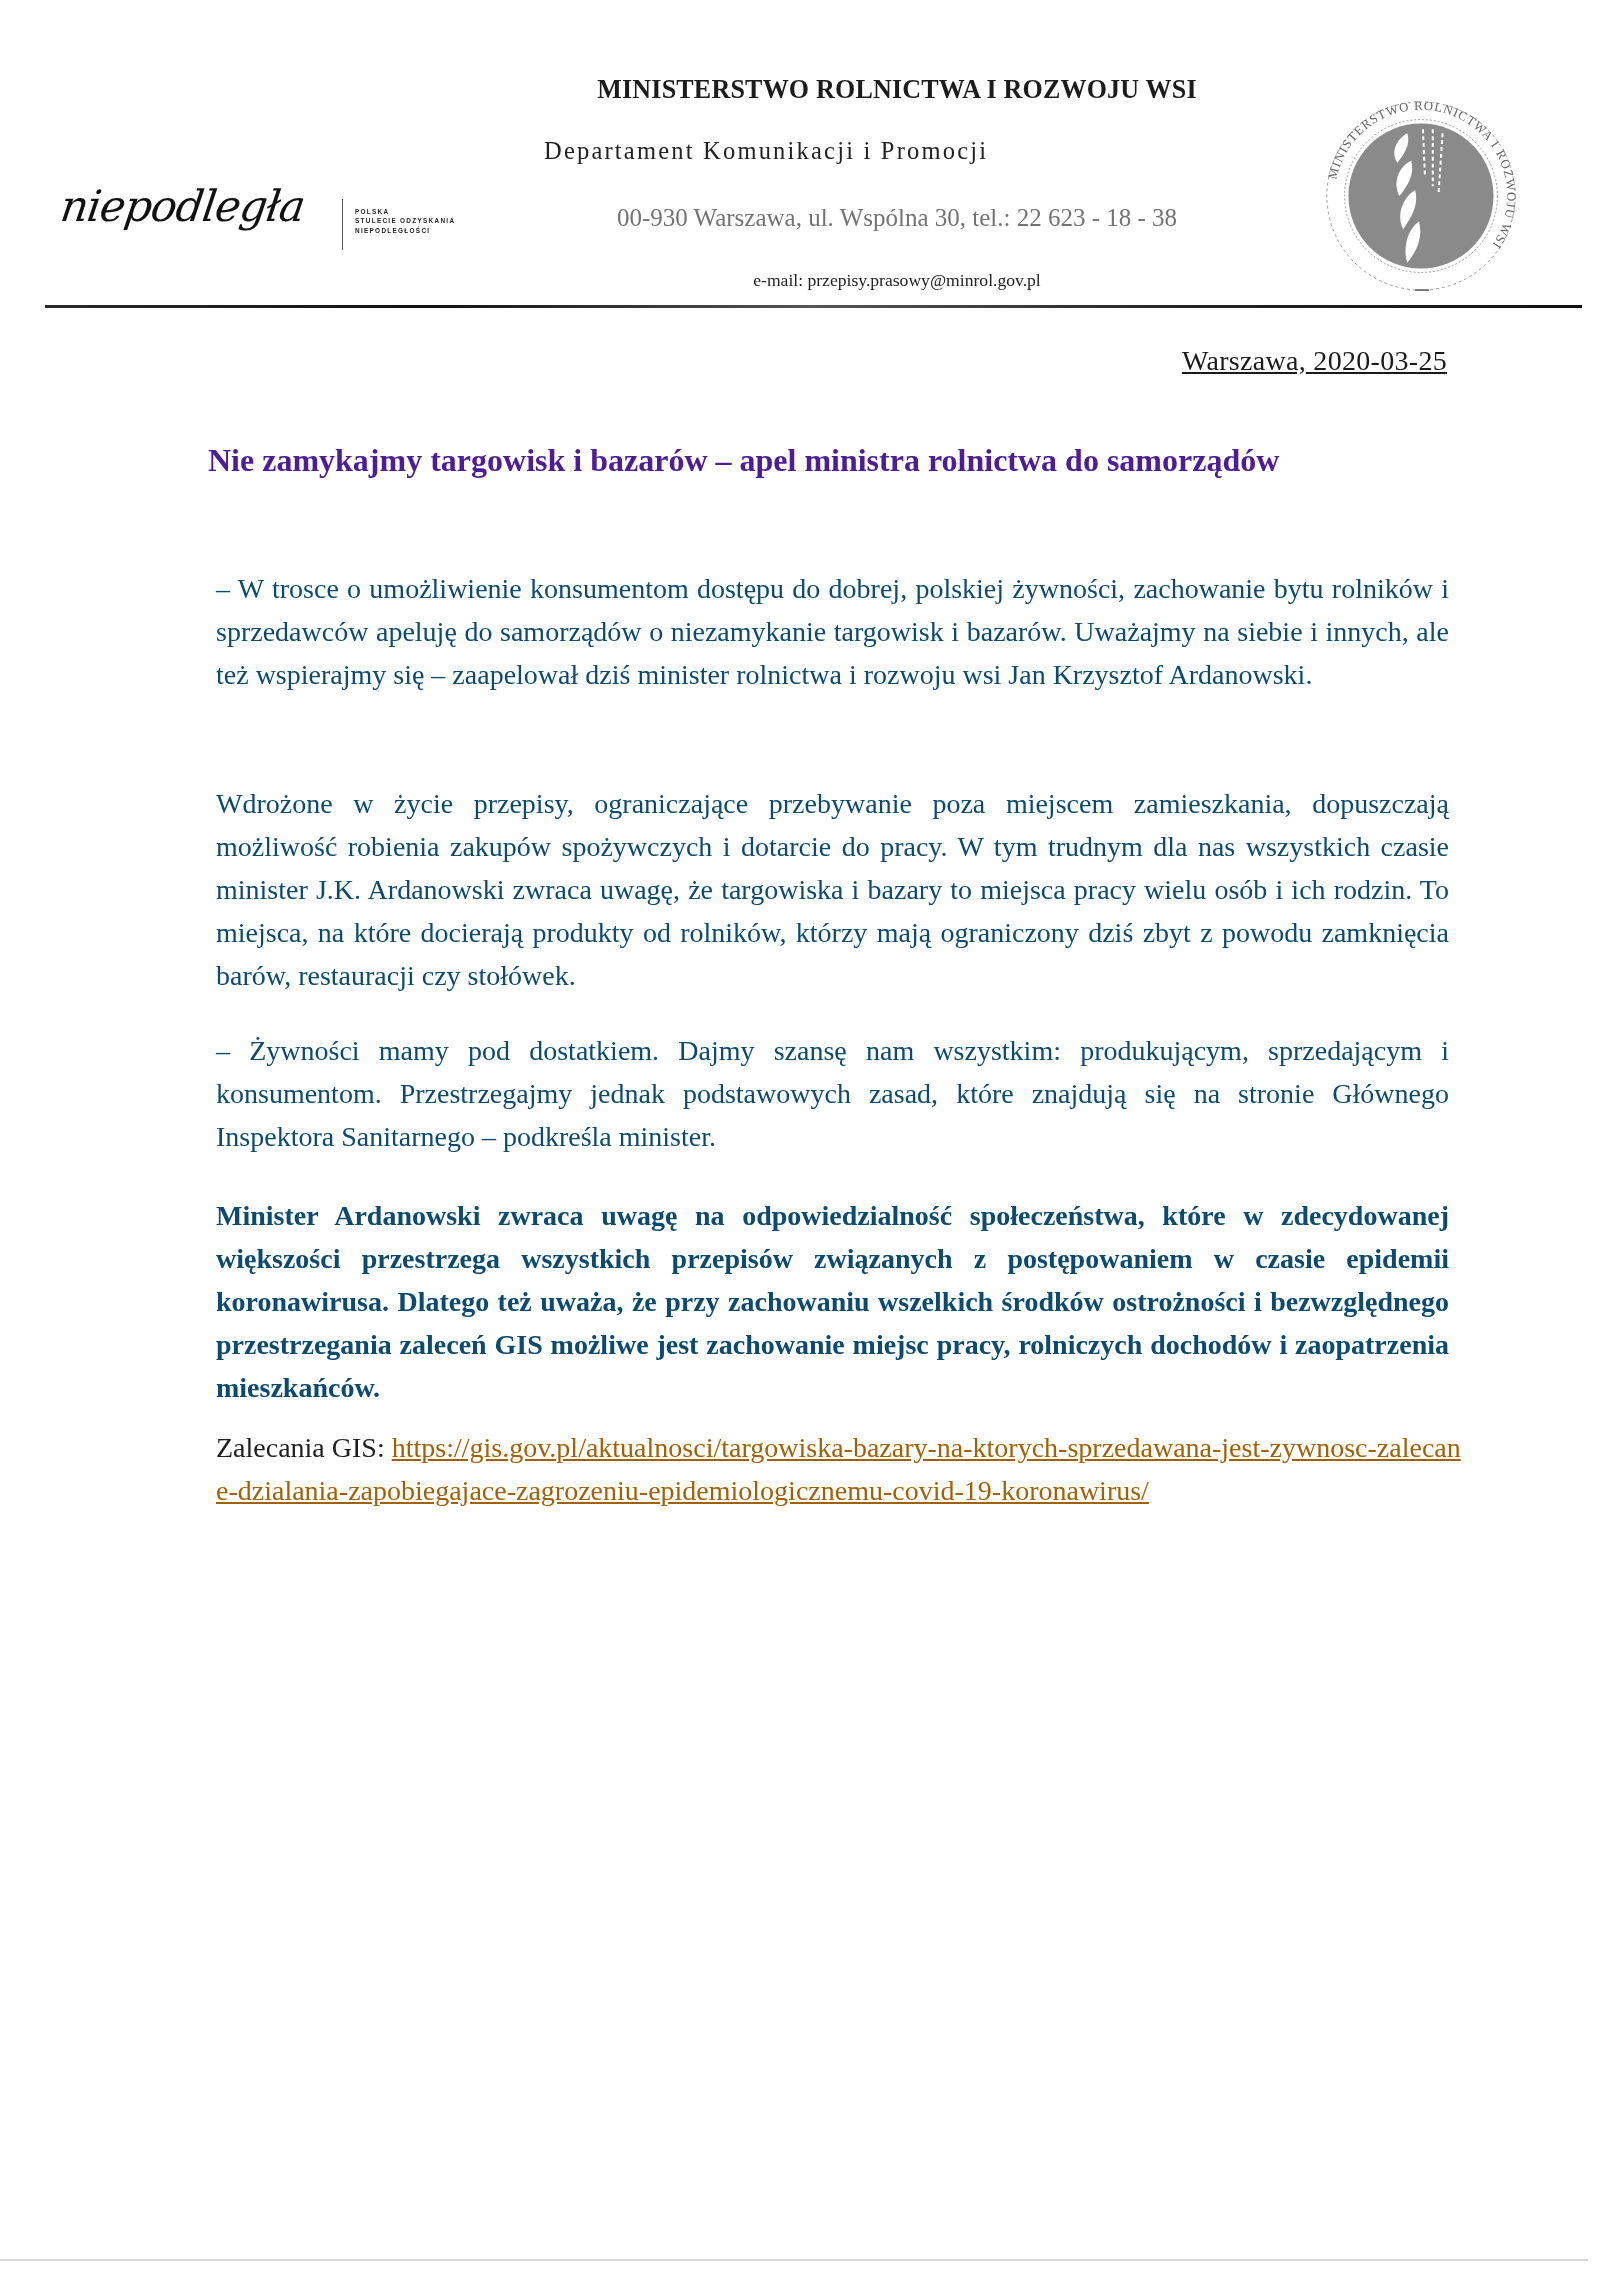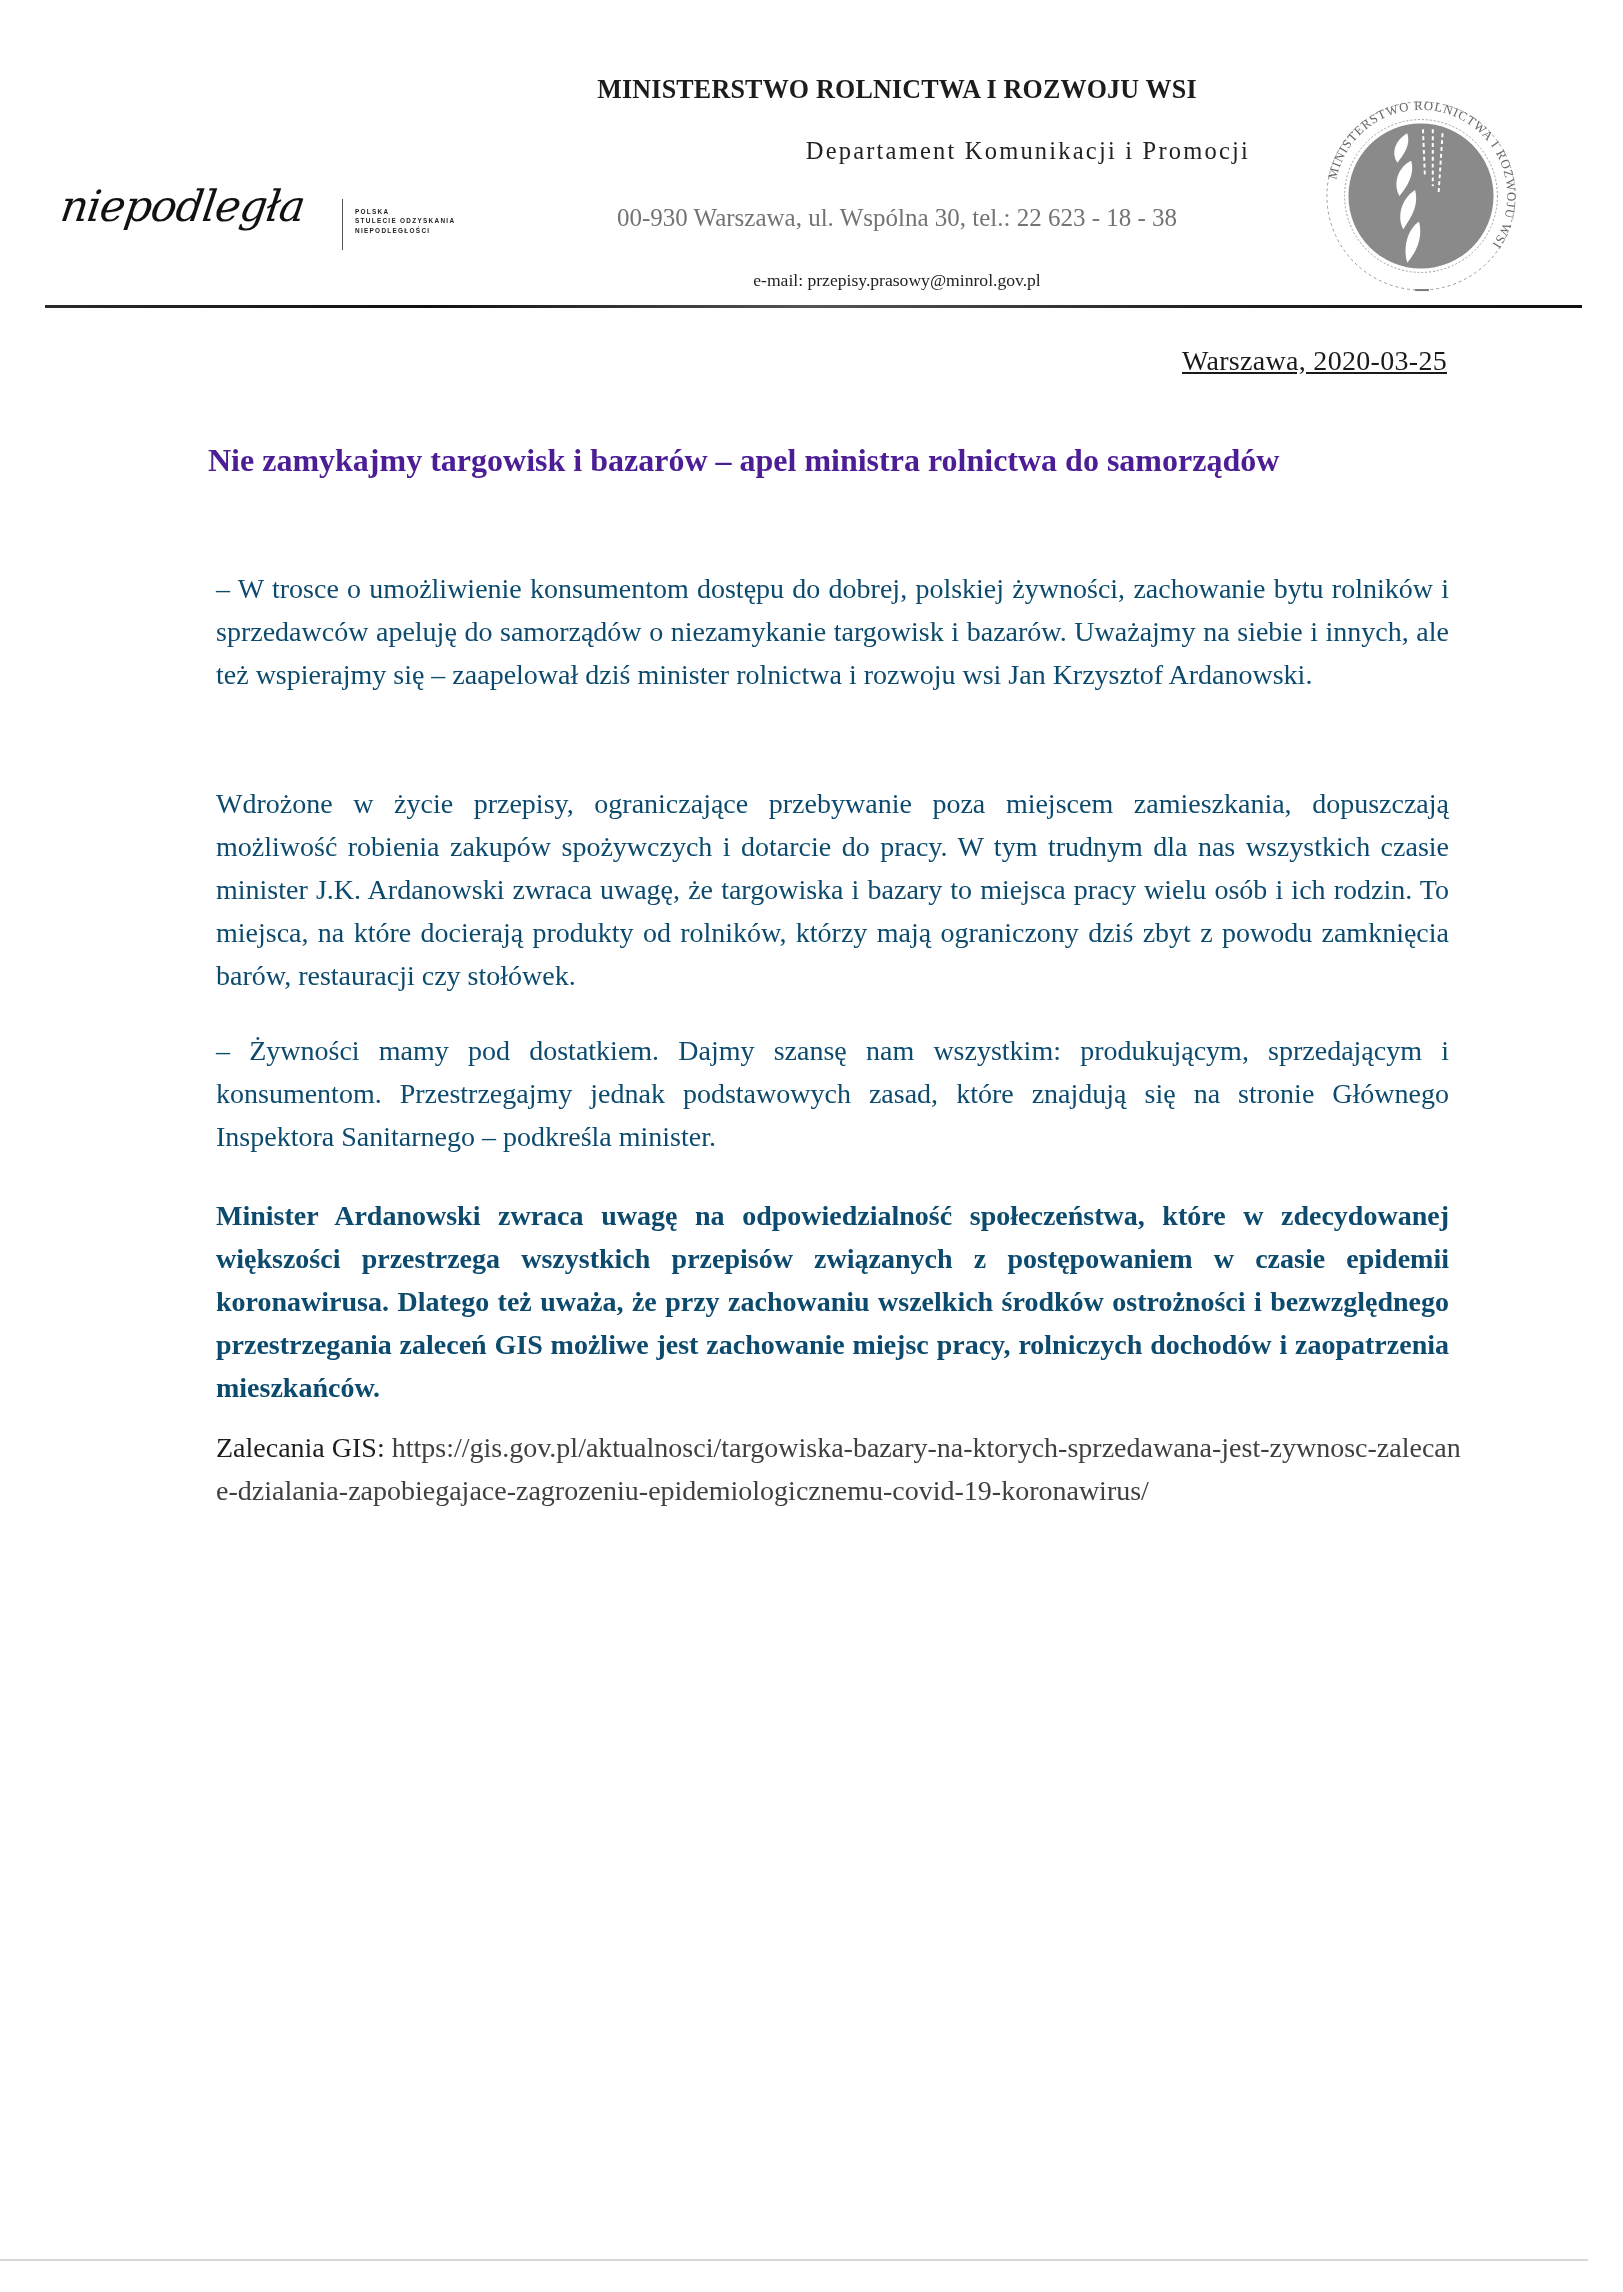--- a/index.html
+++ b/index.html
@@ -9,21 +9,21 @@
     }
     .abs { position: absolute; }
 
     
     .ministry {
       left: 544px; top: 73px; width: 706px; text-align: center;
       font-size: 28px; font-weight: bold; letter-spacing: 0.2px; color: #1c1c1c;
       transform: scaleX(0.93); transform-origin: center;
     }
     .dept {
-      left: 544px; top: 137px; width: 706px; text-align: right;
+      left: 544px; top: 137px; width: 706px; text-align: left;
       font-size: 24.5px; letter-spacing: 2.2px; color: #222;
     }
     .address {
       left: 544px; top: 204px; width: 706px; text-align: center;
       font-size: 25px; color: #737373;
     }
     .email {
       left: 544px; top: 270px; width: 706px; text-align: center;
       font-size: 17.6px; color: #222;
     }
@@ -60,21 +60,21 @@
       left: 216px; width: 1233px; font-size: 28px; line-height: 43px;
       text-align: justify; color: #0c4a6e;
     }
     .p1 { top: 567px; }
     .p2 { top: 782px; }
     .p3 { top: 1029px; }
     .p4 { top: 1194px; font-weight: bold; }
     .gis {
       left: 216px; top: 1426px; width: 1245px; font-size: 28px; line-height: 43px; color: #1e1e1e;
     }
-    .gis a { color: #404040; word-break: break-all; margin-top: 29px; }
+    .gis a { color: #a16207; text-decoration: underline; word-break: break-all; margin-top: 29px; }
 
     .scan-edge { left: 0; top: 2259px; width: 1588px; height: 2px; background: #d6d6d6; }
   </style>
 </head>
 <body>
 
 <div class="abs logo-left">
   <div class="logo-script">niepodległa</div>
   <div class="logo-divider"></div>
   <div class="logo-small">

